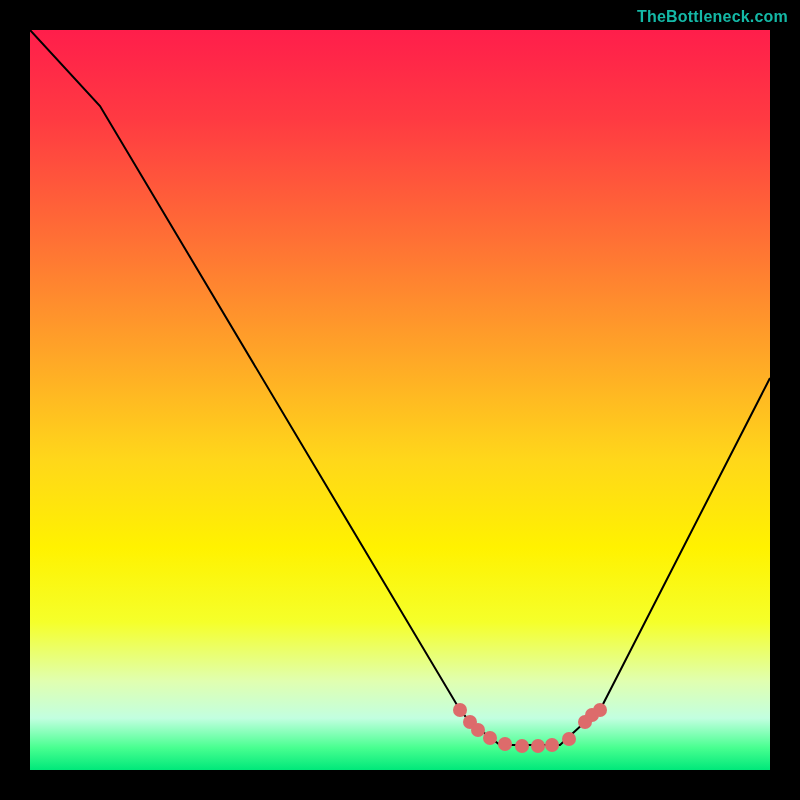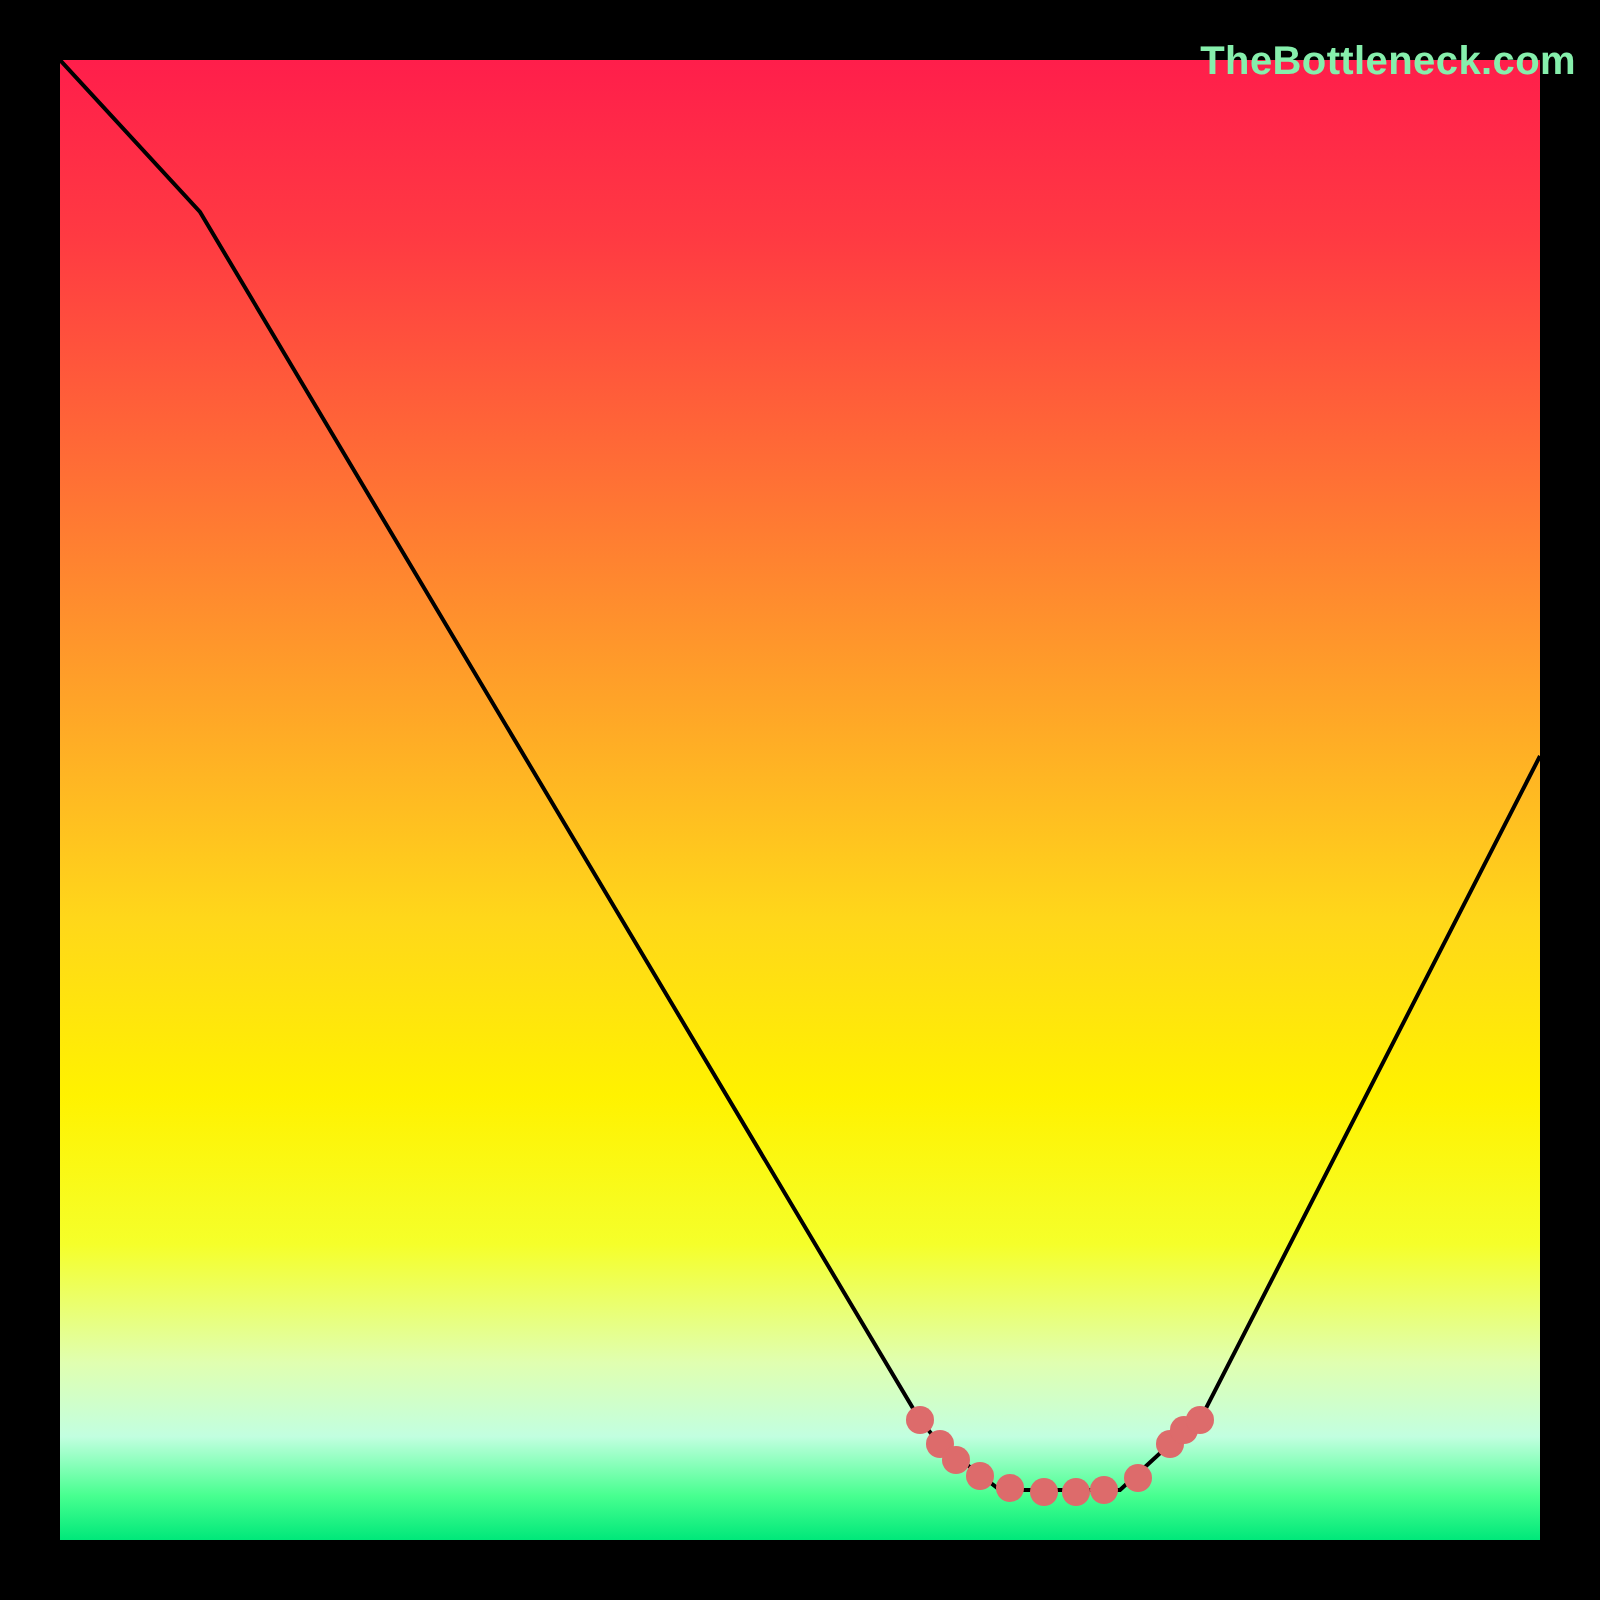--- a/index.html
+++ b/index.html
@@ -24,26 +24,26 @@
       #ffd71a 58%,
       #fff200 70%,
       #f5ff2a 80%,
       #e0ffb0 88%,
       #c2ffe0 93%,
       #48ff90 97%,
       #00e87a 100%);
   }
   .watermark {
     position: absolute;
-    top: 20px;
+    top: 8px;
     right: 12px;
     font-family: Verdana, Geneva, sans-serif;
-    font-size: 20px;
+    font-size: 16px;
     font-weight: 600;
-    color: #86efac;
+    color: #14b8a6;
     letter-spacing: 0.2px;
     user-select: none;
   }
   svg.curve {
     position: absolute;
     left: 30px;
     top: 30px;
     width: 740px;
     height: 740px;
   }

